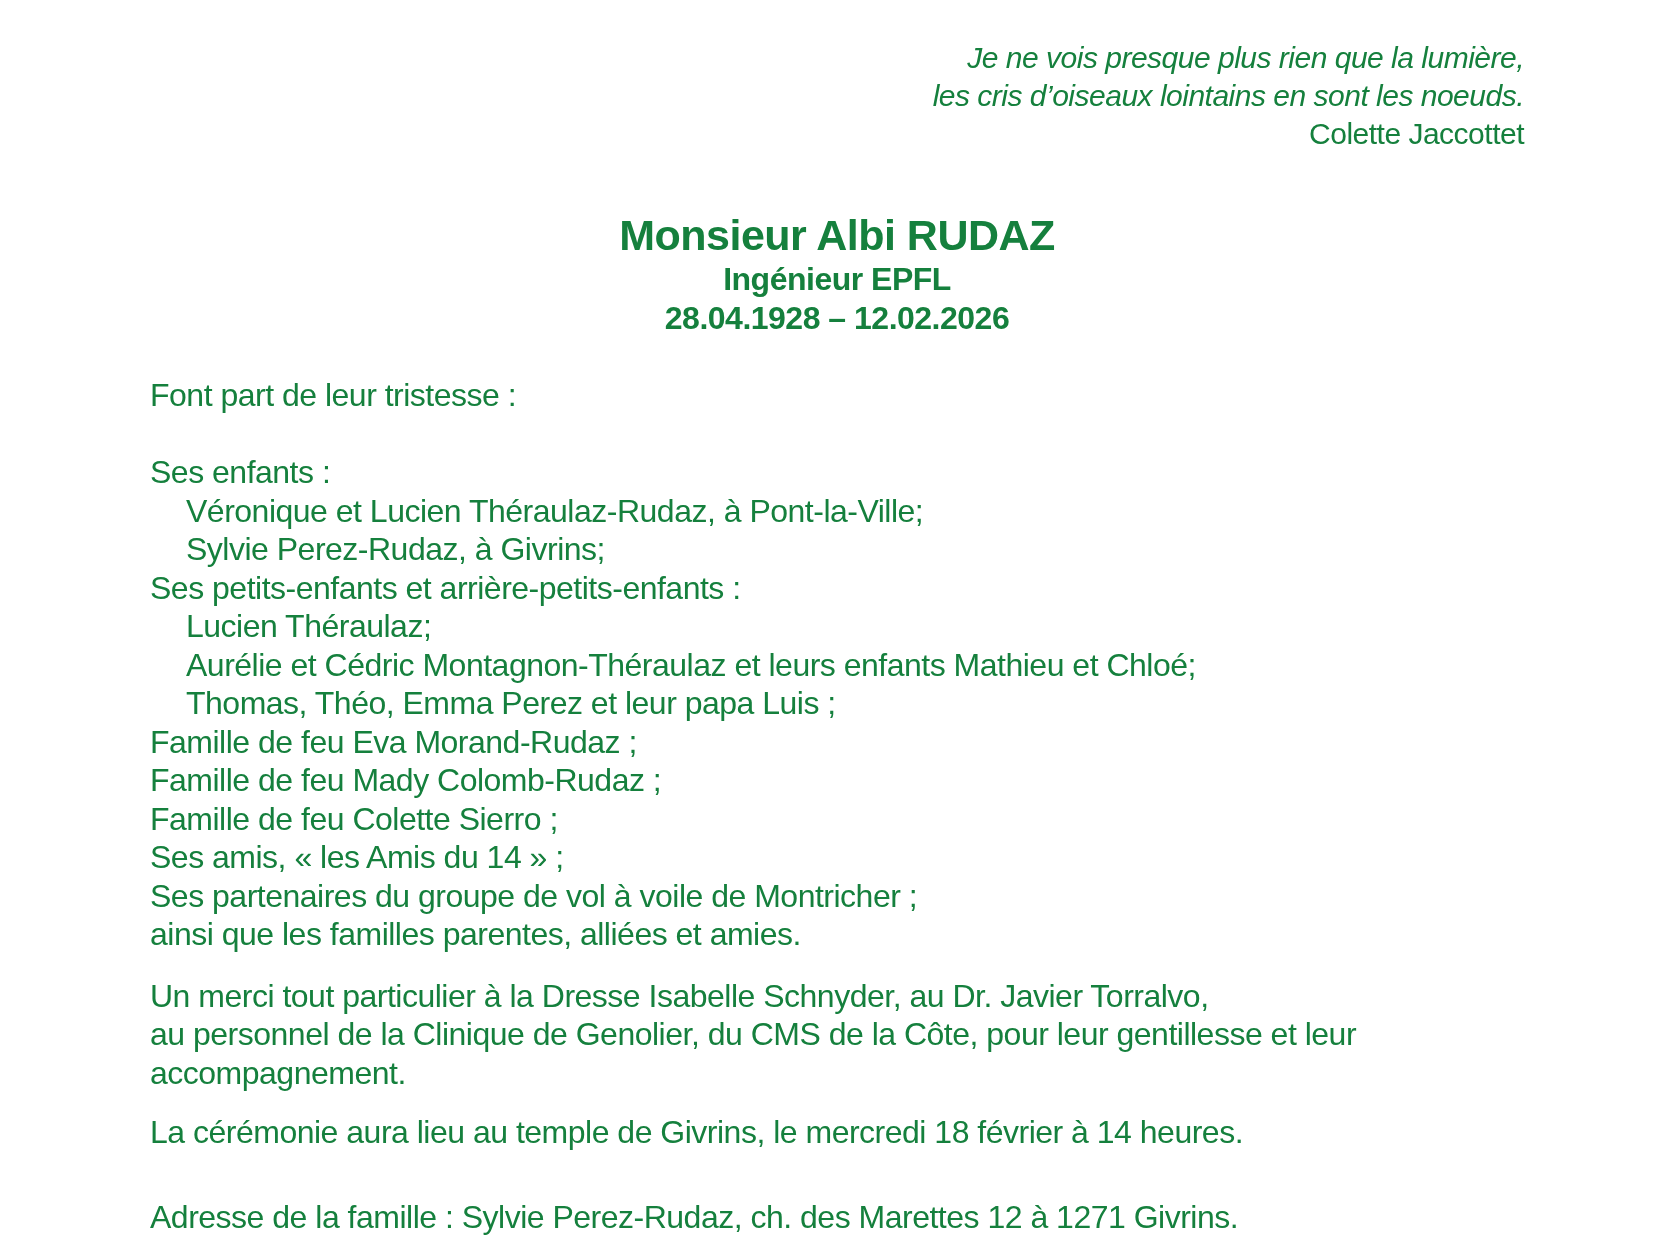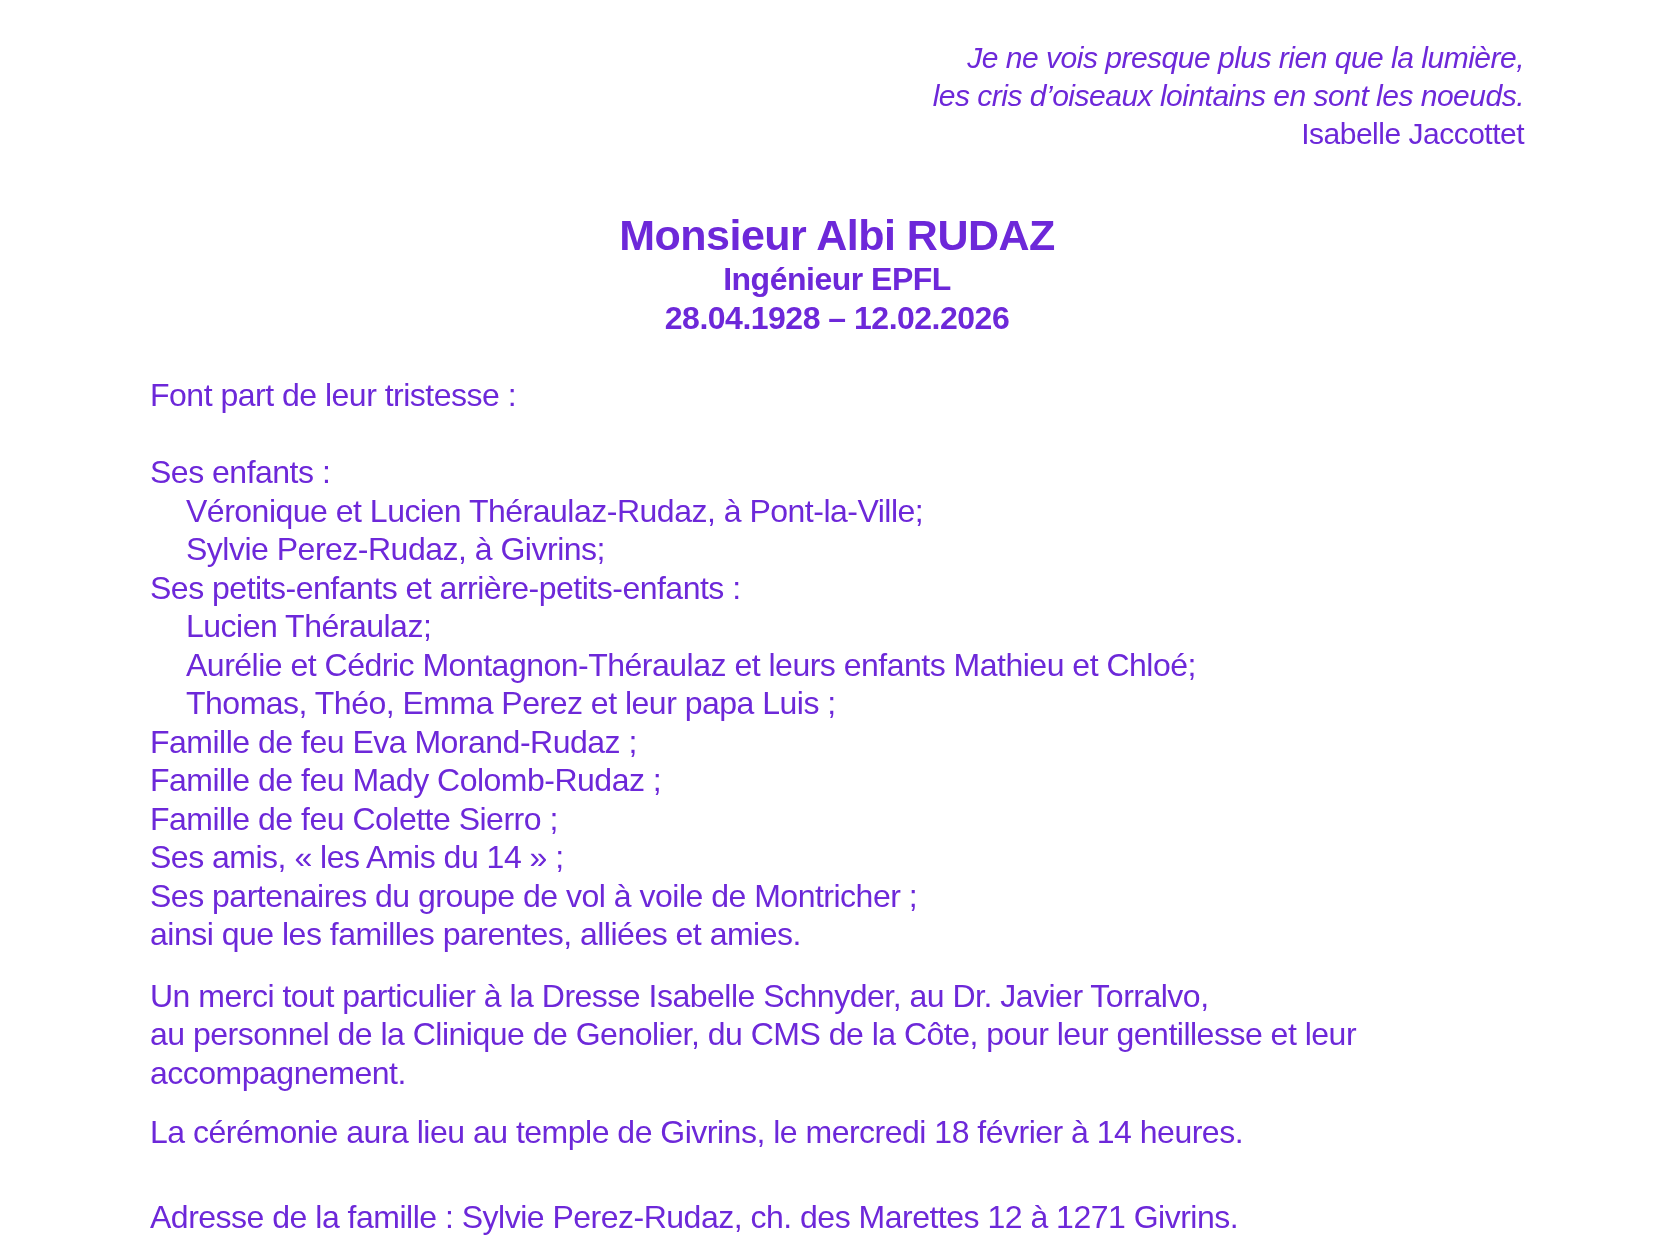--- a/index.html
+++ b/index.html
@@ -1,21 +1,21 @@
 <!DOCTYPE html>
 <html><head>
 <meta charset="utf-8">
 <style>
   html, body { margin: 0; padding: 0; background: #ffffff; }
   .page {
     position: relative;
     width: 1654px;
     height: 1252px;
     background: #ffffff;
-    color: #6d28d9;
+    color: #15803d;
     font-family: "Liberation Sans", sans-serif;
     letter-spacing: -0.5px;
     overflow: hidden;
     border-radius: 25px;
   }
   
   .quote {
     padding-top: 39px;
     margin-right: 130px;
     text-align: right;
@@ -48,21 +48,21 @@
   .address  { margin-top: 46px; }
 </style>
 </head>
 <body>
 
 <div class="page">
 
   <div class="quote">
     <div class="q-it">Je ne vois presque plus rien que la lumière,</div>
     <div class="q-it">les cris d’oiseaux lointains en sont les noeuds.</div>
-    <div>Isabelle Jaccottet</div>
+    <div>Colette Jaccottet</div>
   </div>
 
   <div class="header">
     <div class="name">Monsieur Albi RUDAZ</div>
     <div class="sub">Ingénieur EPFL</div>
     <div class="dates">28.04.1928 – 12.02.2026</div>
   </div>
 
   <div class="content">
     <div class="intro">Font part de leur tristesse :</div>

